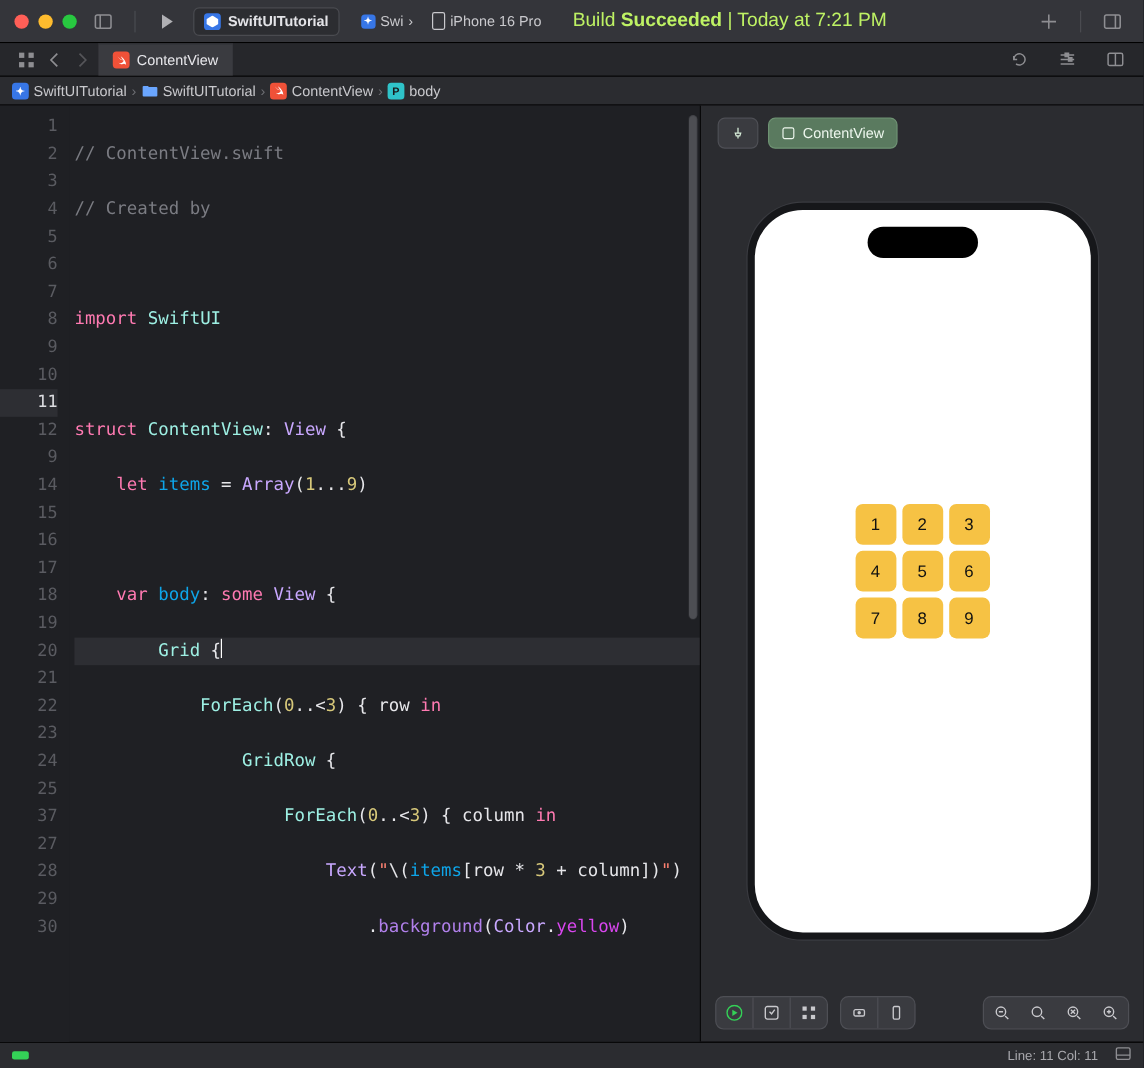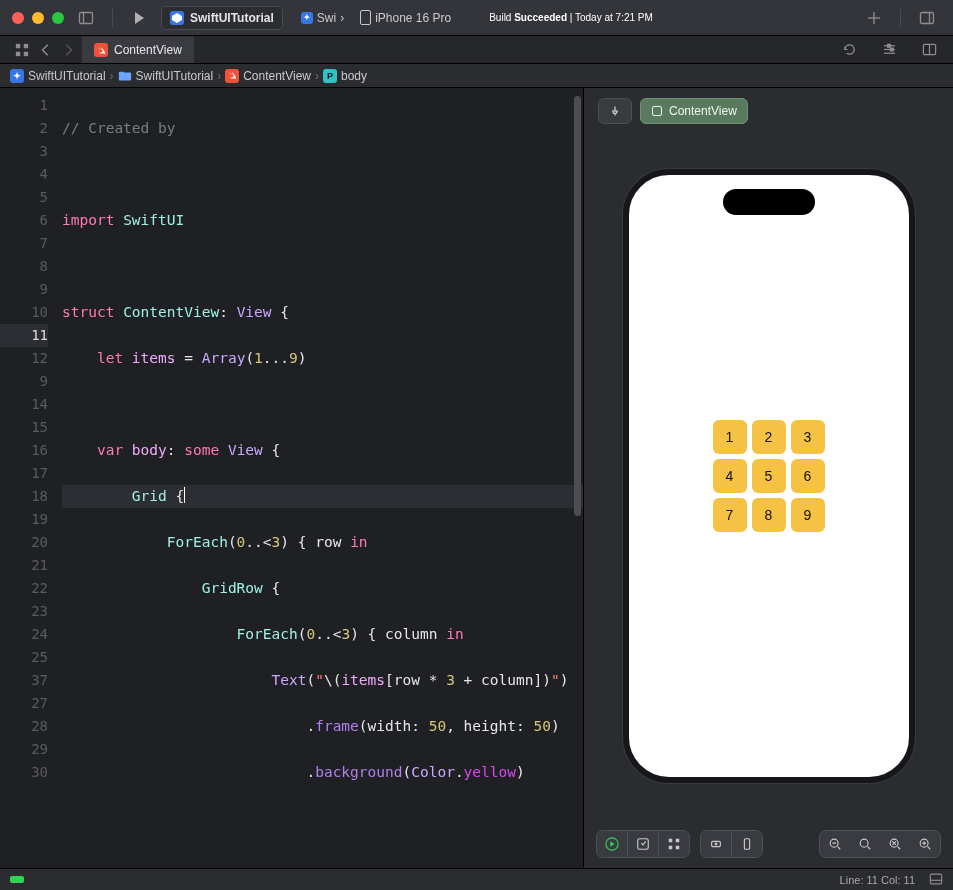--- a/index.html
+++ b/index.html
@@ -44,21 +44,21 @@
       padding: 0 8px; color: #e4e4e8; gap: 6px;
       font-size: 12px; font-weight: 600;
     }
     .scheme-icon { width: 14px; height: 14px; background: #3776E6; border-radius: 3px; display:flex; align-items:center; justify-content:center; }
     .scheme-icon svg { width: 10px; height: 10px; fill: #fff; }
 
     .dest-group { display: flex; align-items: center; gap: 4px; color: #c9c9cd; font-size: 12px; margin-left: 4px; }
     .dest-btn { display: flex; align-items: center; gap: 4px; height: 24px; padding: 0 6px; border-radius: 4px; }
     .dest-icon { width: 11px; height: 15px; border: 1.2px solid #c9c9cd; border-radius: 2px; }
 
-    .build-status { margin-left: 24px; color: #ffffff; font-size: 10px; }
+    .build-status { margin-left: 12px; color: #bef264; font-size: 16px; }
     .build-status b { font-weight: 700; }
 
     .tb-spacer { flex: 1; }
 
     
     .tabbar {
       height: 28px;
       background: #26272b;
       display: flex; align-items: stretch;
       border-bottom: 1px solid #000;
@@ -124,21 +124,21 @@
       font-family: "SF Mono", Menlo, Consolas, monospace;
       font-size: 14.5px; line-height: 23px;
       white-space: pre; color: #e6e6ea;
     }
     .ln.current { background: #2d2e33; }
     .gut.current { color: #dcdce0; background: #2d2e33; }
 
     .c-comment { color: #7b7c83; }
     .c-kw      { color: #ff7ab2; }
     .c-type    { color: #9ef0e4; }
-    .c-prop    { color: #f0abfc; margin-top: 24px; }
+    .c-prop    { color: #0ea5e9; margin-top: 24px; }
     .c-typekw  { color: #c9a8ff; }
     .c-num     { color: #d7c87a; }
     .c-str     { color: #ff8272; }
     .c-func    { color: #9ef0e4; }
     .c-method  { color: #b180eb; }
     .c-enum    { color: #d946ef; margin-top: 45px; }
     .cursor { display:inline-block; width:1px; height:16px; background:#fff; vertical-align:-2px; }
 
     .editor-scroll-thumb {
       position:absolute; right:2px; top:8px; width:7px; height:420px;
@@ -395,34 +395,34 @@
           <div class="gut">23</div>
           <div class="gut">24</div>
         <div class="gut">25</div>
           <div class="gut">37</div>
           <div class="gut">27</div>
           <div class="gut">28</div>
         <div class="gut">29</div>
           <div class="gut">30</div>
       </div>
       <div class="code">
+<div class="ln"><span class="c-comment">// ContentView.swift</span></div>
 <div class="ln"><span class="c-comment">// Created by</span></div>
 <div class="ln"> </div>
 <div class="ln"><span class="c-kw">import</span> <span class="c-type">SwiftUI</span></div>
 <div class="ln"> </div>
 <div class="ln"><span class="c-kw">struct</span> <span class="c-func">ContentView</span>: <span class="c-typekw">View</span> {</div>
 <div class="ln">    <span class="c-kw">let</span> <span class="c-prop">items</span> = <span class="c-typekw">Array</span>(<span class="c-num">1</span>...<span class="c-num">9</span>)</div>
 <div class="ln"> </div>
 <div class="ln">    <span class="c-kw">var</span> <span class="c-prop">body</span>: <span class="c-kw">some</span> <span class="c-typekw">View</span> {</div>
 <div class="ln current">        <span class="c-func">Grid</span> {<span class="cursor"></span></div>
 <div class="ln">            <span class="c-func">ForEach</span>(<span class="c-num">0</span>..&lt;<span class="c-num">3</span>) { row <span class="c-kw">in</span></div>
 <div class="ln">                <span class="c-func">GridRow</span> {</div>
 <div class="ln">                    <span class="c-func">ForEach</span>(<span class="c-num">0</span>..&lt;<span class="c-num">3</span>) { column <span class="c-kw">in</span></div>
 <div class="ln">                        <span class="c-typekw">Text</span>(<span class="c-str">"</span>\(<span class="c-prop">items</span>[row * <span class="c-num">3</span> + column])<span class="c-str">"</span>)</div>
-<div class="ln">                            .<span class="c-method">frame</span>(width: <span class="c-num">50</span>, height: <span class="c-num">50</span>)</div>
 <div class="ln">                            .<span class="c-method">background</span>(<span class="c-typekw">Color</span>.<span class="c-enum">yellow</span>)</div>
 
 
 
 
 
 
 
 
 

